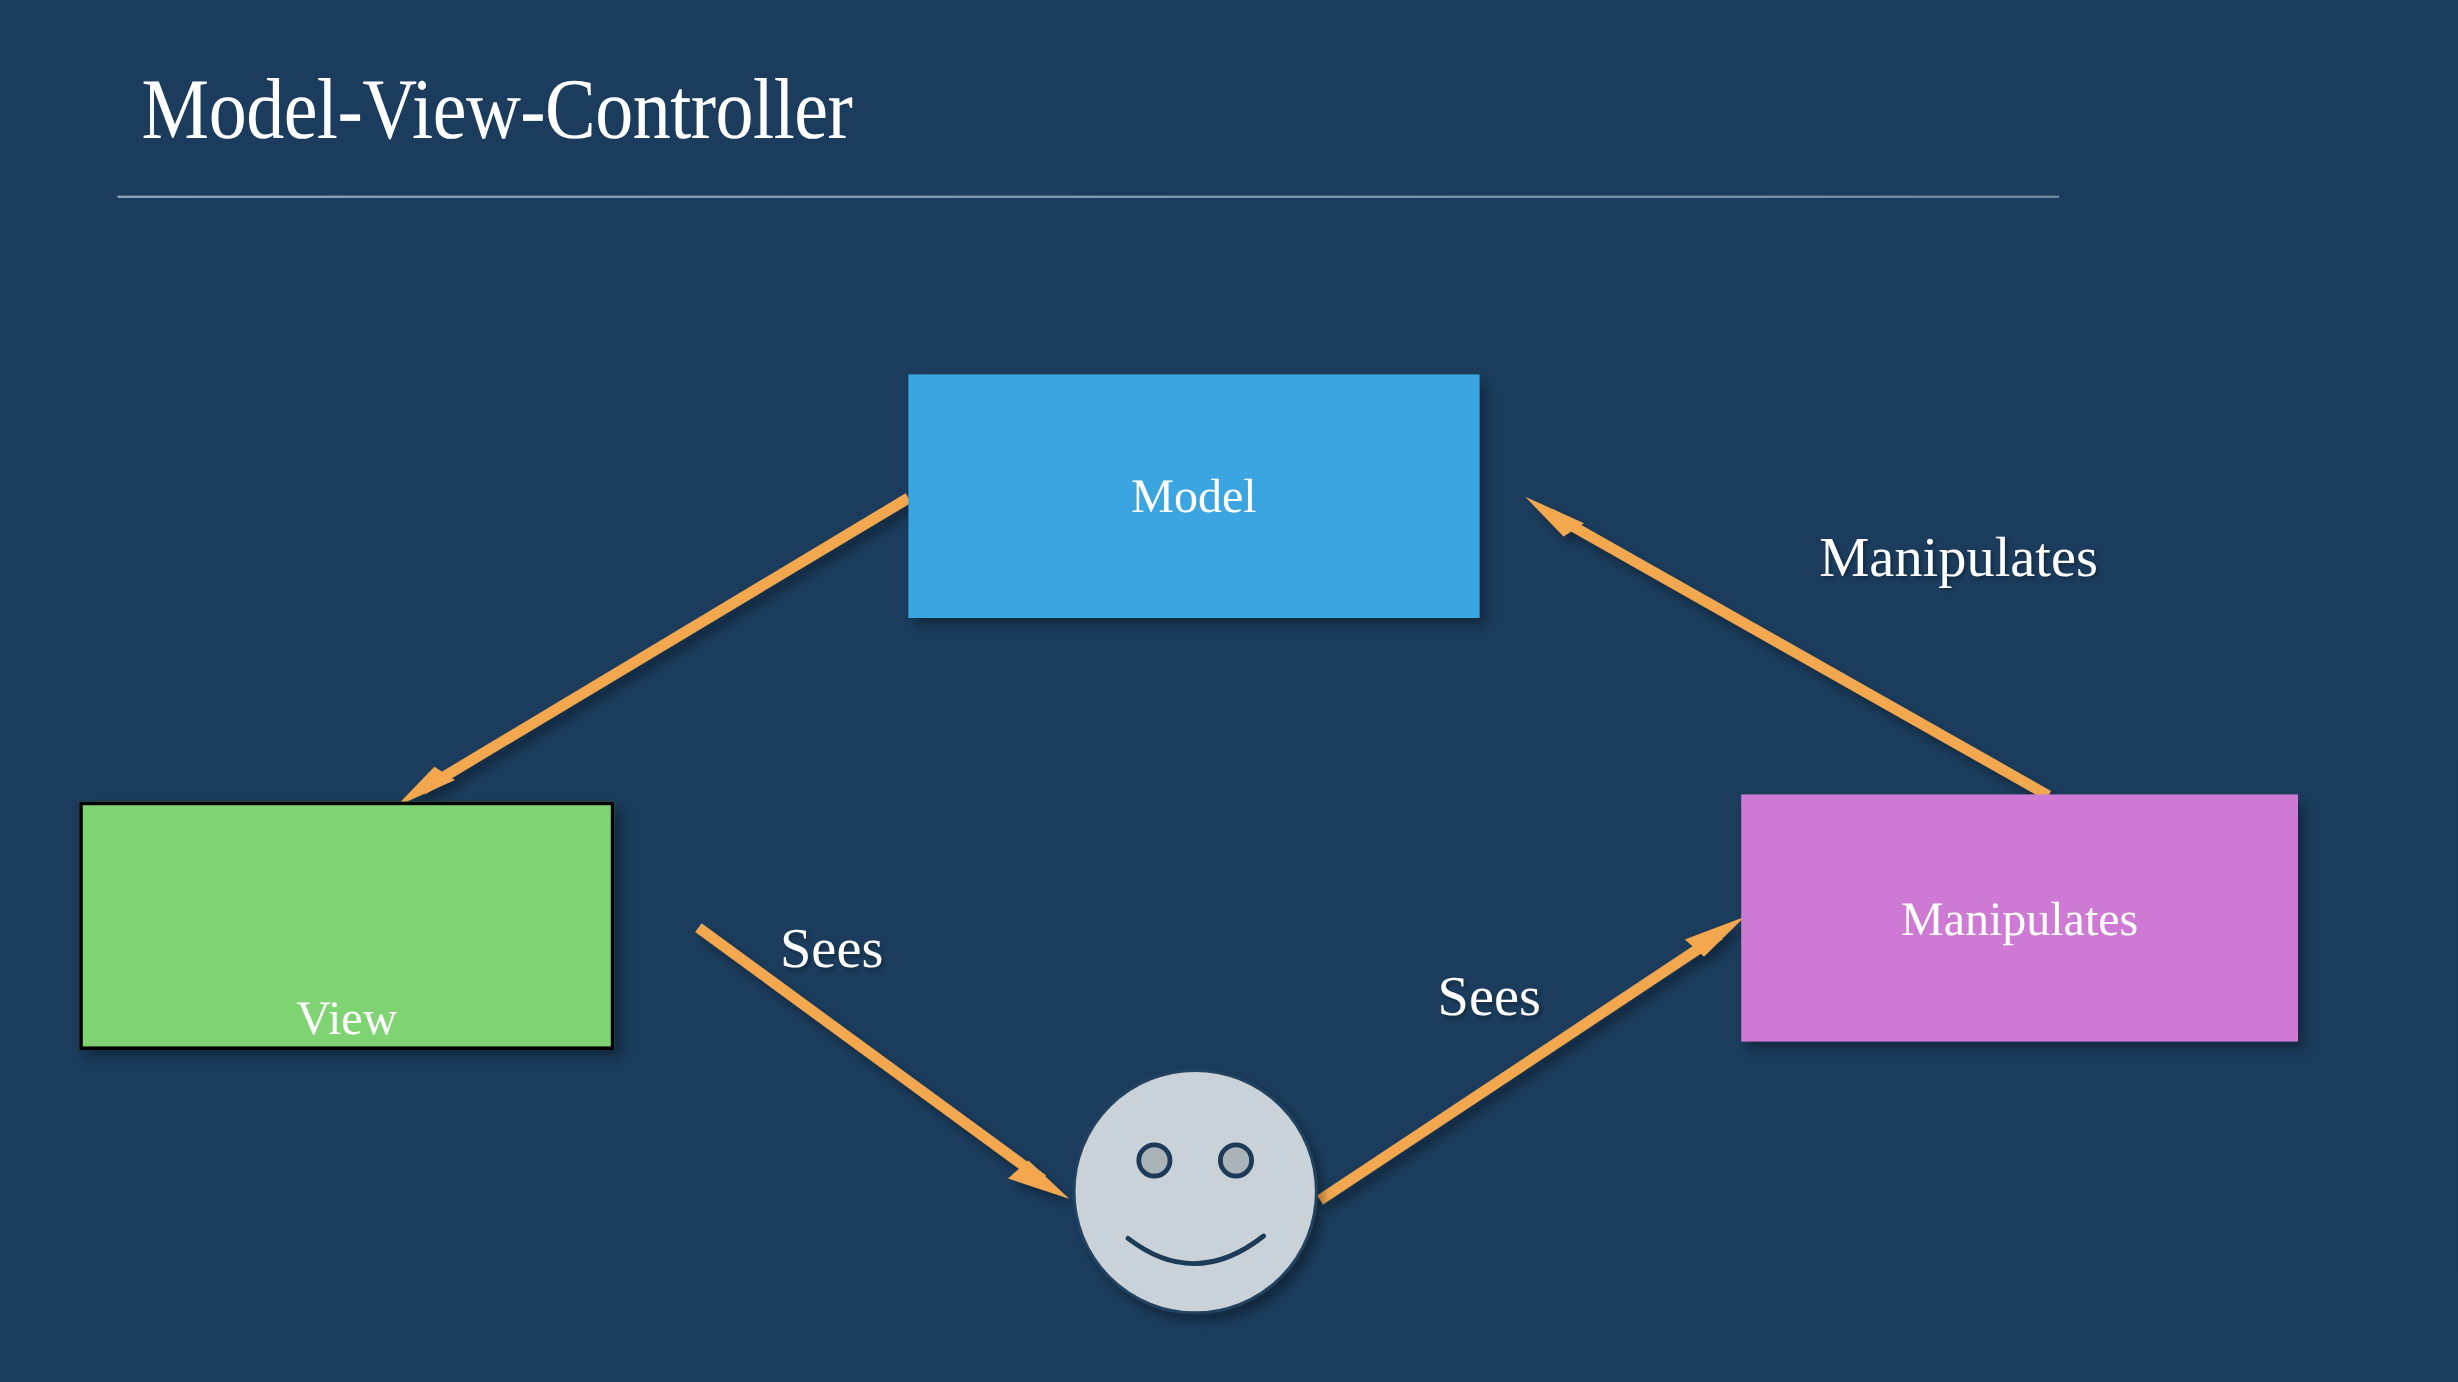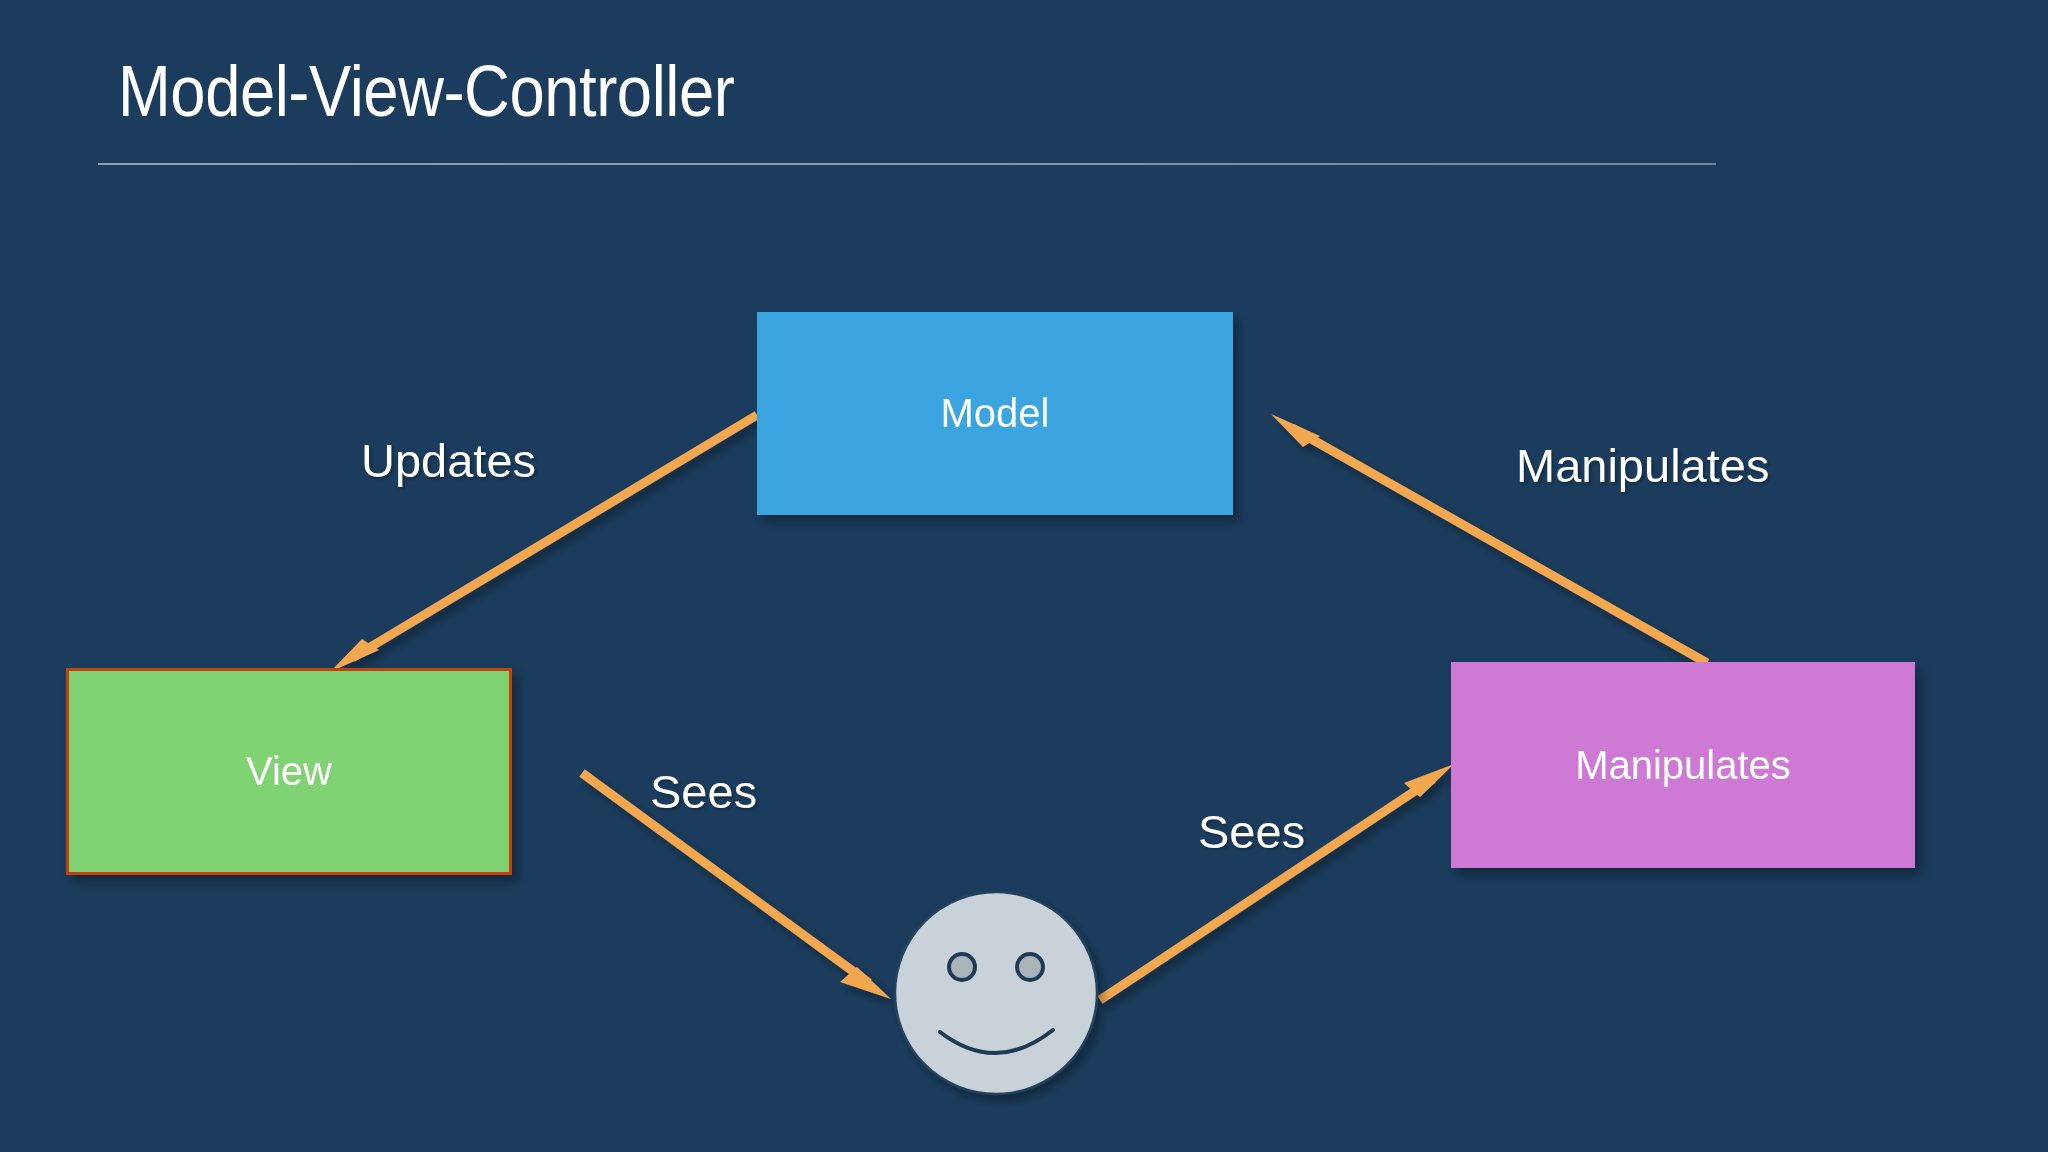--- a/index.html
+++ b/index.html
@@ -6,21 +6,21 @@
     margin: 0;
     padding: 0;
     background: #1b3c5c;
   }
   #slide {
     position: relative;
     width: 2048px;
     height: 1152px;
     background: #1b3c5c;
     overflow: hidden;
-    font-family: Liberation Sans, sans-serif;
+    font-family: Liberation Serif, serif;
   }
 
   
   #title {
     position: absolute;
     left: 118px;
     top: 55px;
     font-size: 72px;
     line-height: 1.0;
     color: #ffffff;
@@ -70,22 +70,23 @@
     height: 203px;
     background: #3aa5e0;
     box-shadow: 6px 7px 9px rgba(0,0,0,0.30);
   }
   #node-view {
     left: 66px;
     top: 668px;
     width: 446px;
     height: 207px;
     background: #80d372;
-    border: 3px solid #c2410c;
+    border: 3px solid #000000;
     box-shadow: 6px 7px 9px rgba(0,0,0,0.30);
+    align-items: flex-end;
   }
   #node-controller {
     left: 1451px;
     top: 662px;
     width: 464px;
     height: 206px;
     background: #ce79d3;
     box-shadow: 6px 7px 9px rgba(0,0,0,0.30);
   }
 
@@ -150,18 +151,17 @@
   </div>
 
   <div class="node" id="node-view">
     <span class="node-label">View</span>
   </div>
 
   <div class="node" id="node-controller">
     <span class="node-label">Manipulates</span>
   </div>
 
-  <div class="edge-label" id="label-updates">Updates</div>
   <div class="edge-label" id="label-manipulates">Manipulates</div>
   <div class="edge-label" id="label-sees">Sees</div>
   <div class="edge-label" id="label-uses">Sees</div>
 
 </div>
 
 </body></html>

